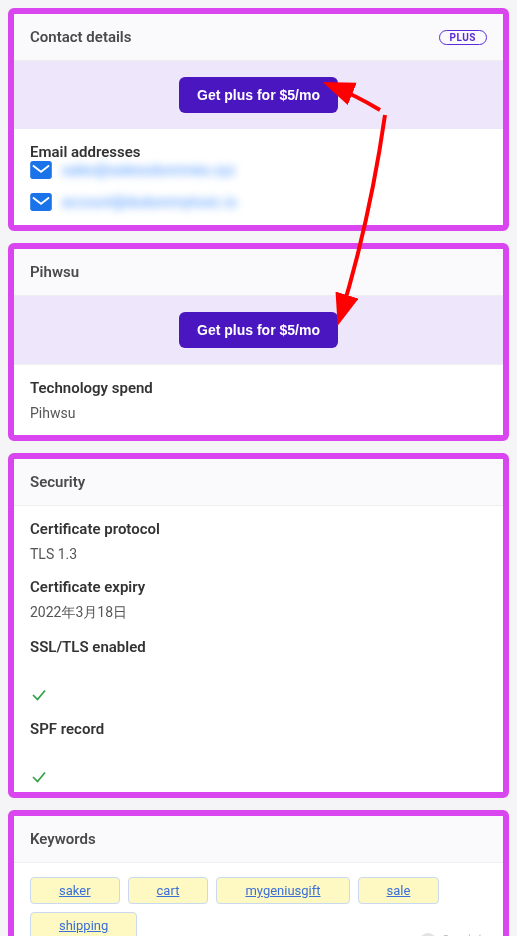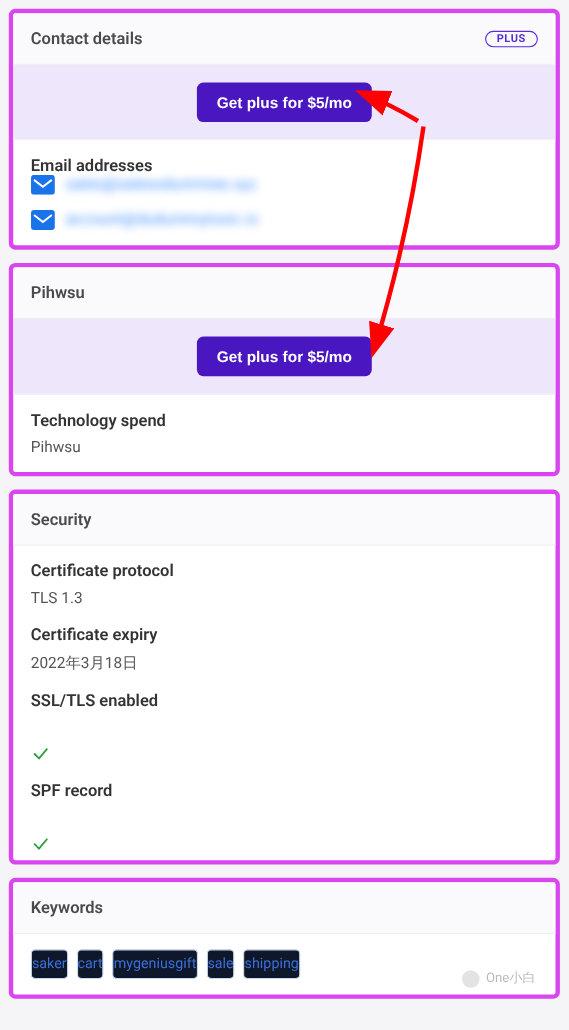--- a/index.html
+++ b/index.html
@@ -11,21 +11,21 @@
       font-family: -apple-system, BlinkMacSystemFont, "Segoe UI", Roboto, Helvetica, Arial, sans-serif;
       background: #f5f5f7;
       width: 517px;
       padding: 8px;
       font-size: 14px;
       color: #222;
       position: relative;
     }
     .card {
       background: #fff;
-      border: 4px solid #d946ef;
+      border: 6px solid #d946ef;
       border-radius: 6px;
       margin-bottom: 12px;
       overflow: hidden;
     }
     .card-header {
       padding: 14px 16px;
       font-weight: 600;
       color: #4a4a4a;
       font-size: 15px;
       border-bottom: 1px solid #eee;
@@ -130,24 +130,25 @@
     .tags {
       display: flex;
       flex-wrap: wrap;
       gap: 8px;
       padding: 14px 16px;
     }
     .tag {
       border: 1px solid #c9d9f0;
       color: #3b6fd8;
       font-size: 13px;
-      padding: 5px 0;
+      padding: 5px 28px;
       border-radius: 4px;
-      background: #0f172a;
+      background: #fef9c3;
       cursor: pointer;
+      text-decoration: underline;
     }
     .annotation-overlay {
       position: absolute;
       top: 0;
       left: 0;
       pointer-events: none;
       z-index: 999;
     }
     .watermark {
       position: absolute;

